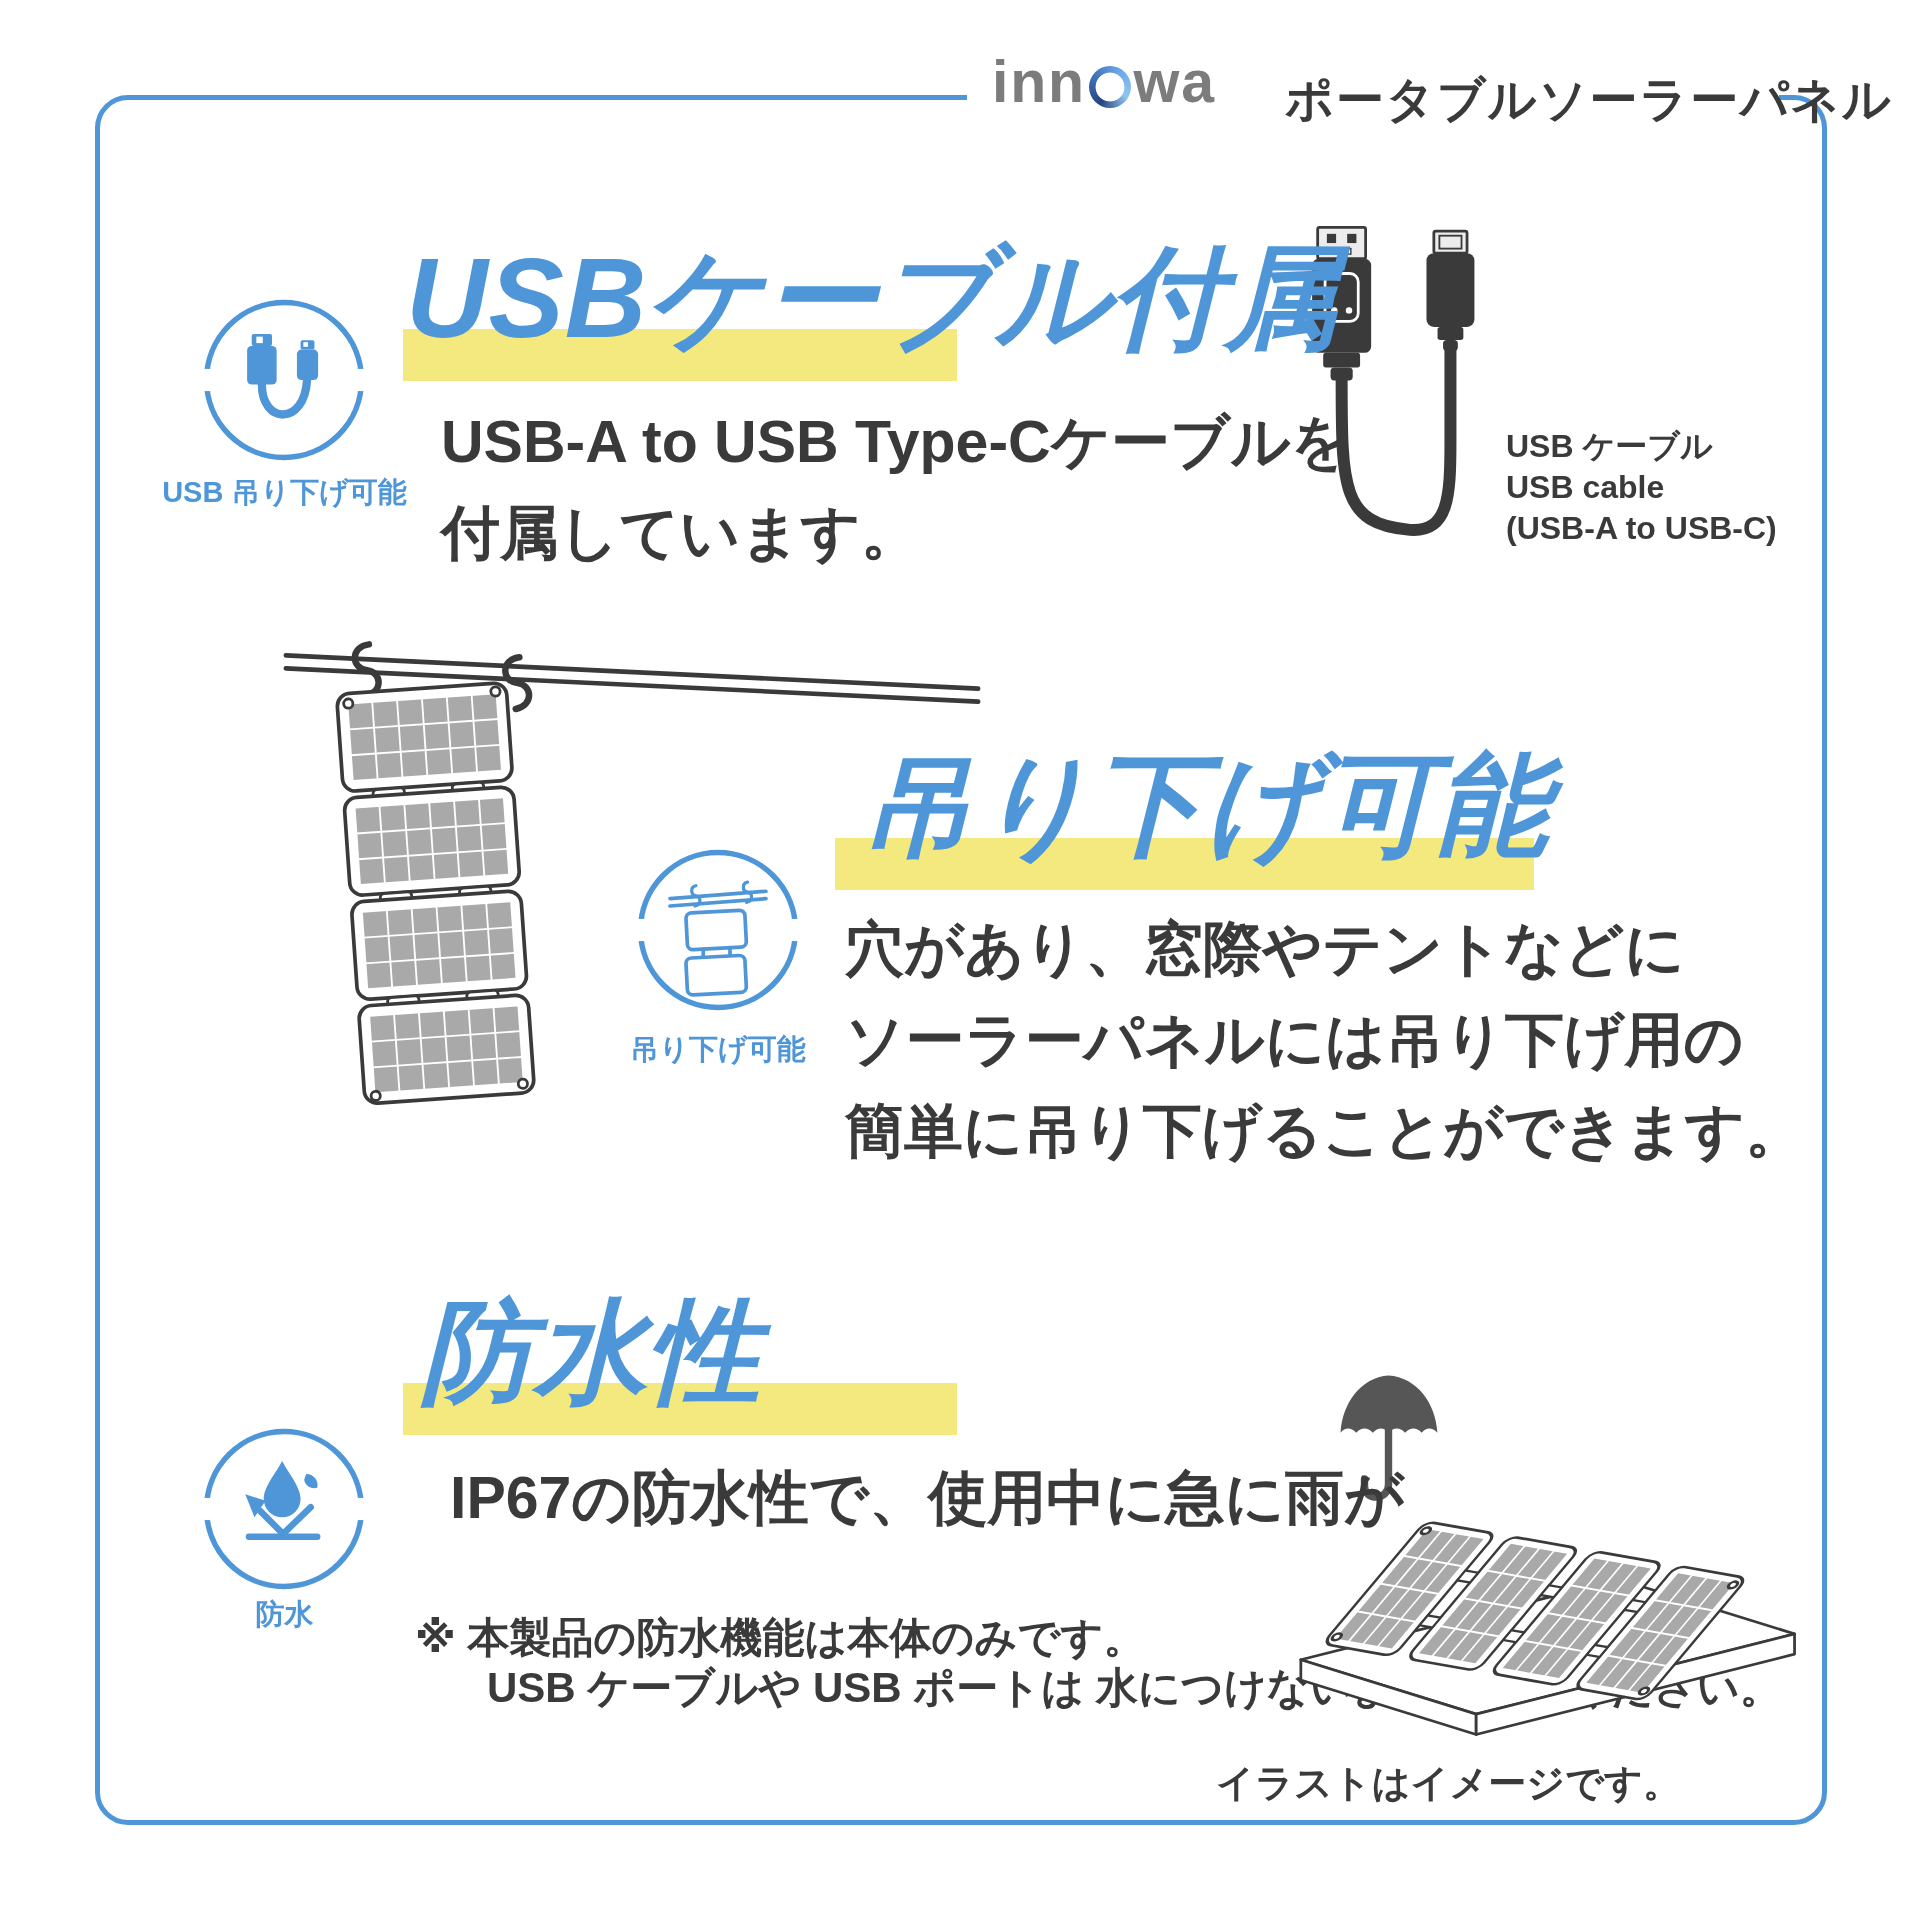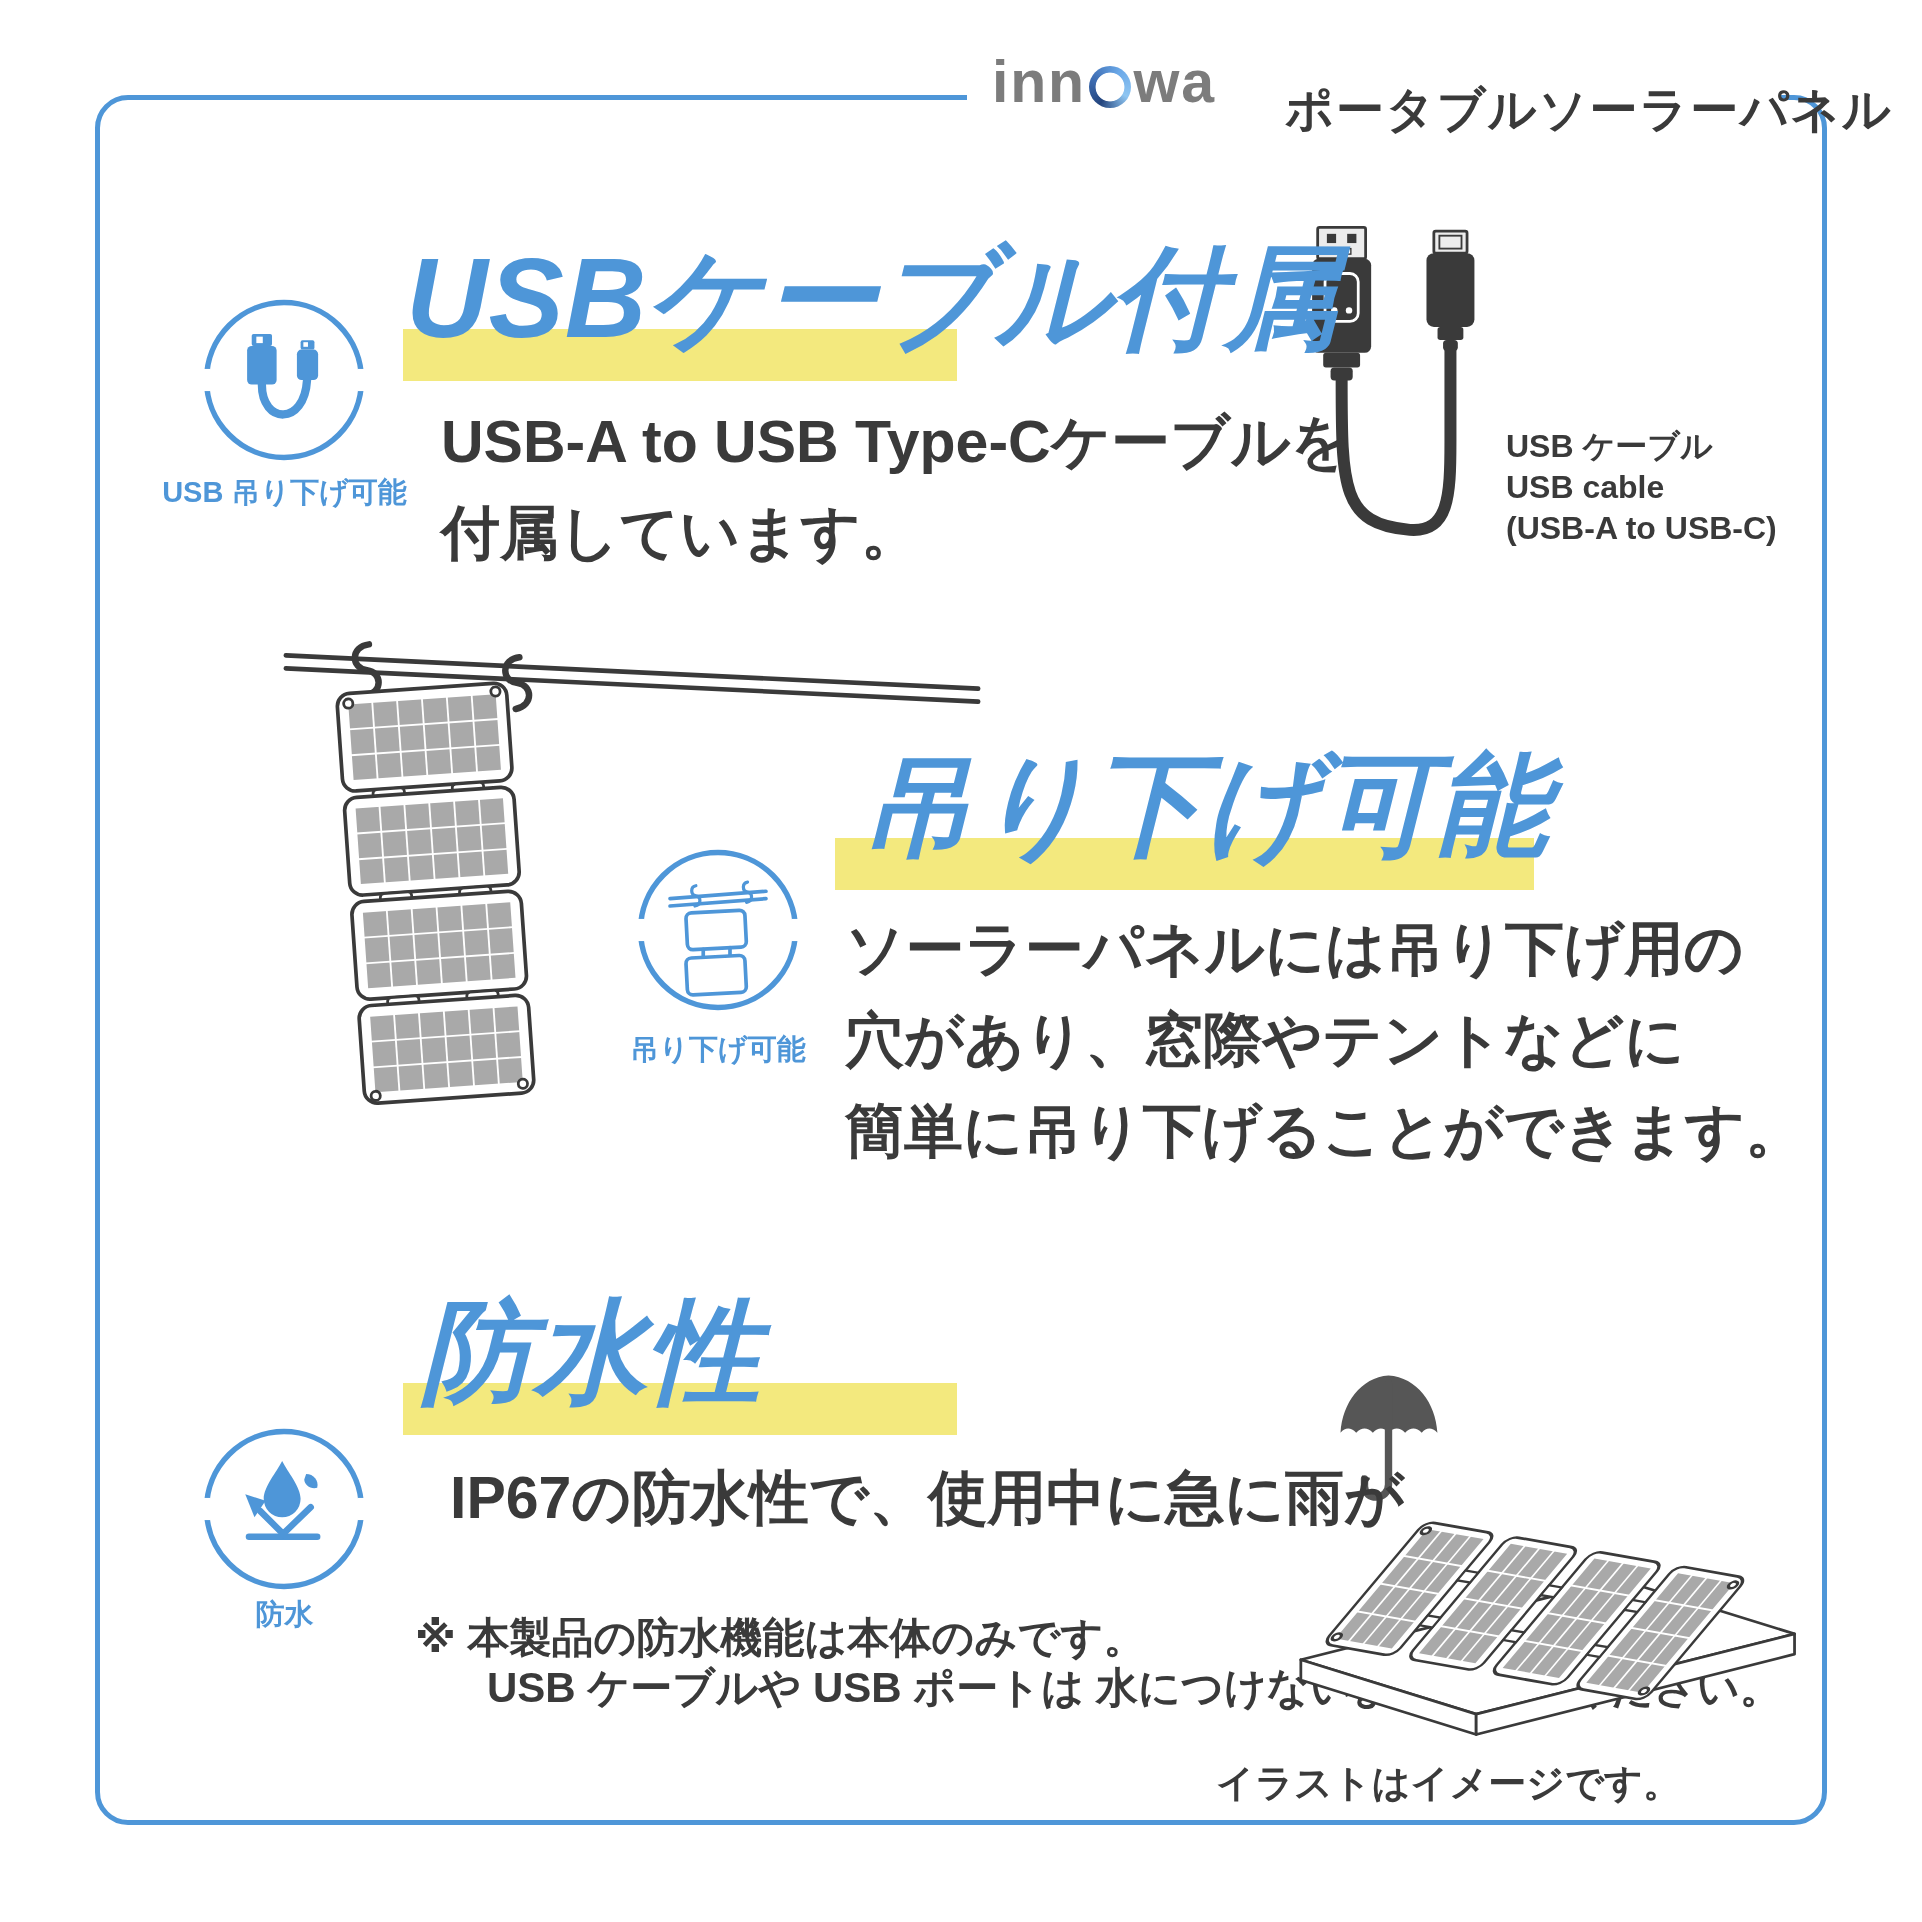--- a/index.html
+++ b/index.html
@@ -24,21 +24,21 @@
     border:5.5px solid var(--accent-blue);border-radius:33px;background:transparent;
   }
   .logo-cover{left:967px;top:74px;width:812px;height:46px;background:#fff;}
   .brand{left:992px;top:48px;font-size:59px;font-weight:600;letter-spacing:1.8px;color:var(--logo-gray);display:flex;align-items:center;}
   .logo-o{
     display:inline-block;width:42px;height:42px;border-radius:50%;margin:9.2px 2.8px 0 2.8px;
     background:
       radial-gradient(circle at 50% 50%, #fff 0 14px, rgba(255,255,255,0) 14.8px),
       conic-gradient(from 210deg,#24457e,#3f6fb5,#6aa8e8,#8fc6f2,#24457e);
   }
-  .subtitle{left:1285px;top:78px;font-size:48px;font-weight:600;letter-spacing:1.8px;color:var(--text-dark);}
+  .subtitle{left:1285px;top:68px;font-size:48px;font-weight:600;letter-spacing:1.8px;color:var(--text-dark);}
   .hl{background:var(--highlight-yellow);z-index:1;}
   .sec-title{font-size:113px;font-weight:700;color:var(--accent-blue);z-index:2;line-height:1.2;letter-spacing:0.9px;white-space:nowrap;font-style:italic;}
   .body-text{font-size:59px;font-weight:700;color:var(--text-dark);line-height:91px;z-index:2;white-space:nowrap;}
   .badge{font-size:29px;font-weight:700;color:var(--accent-blue);text-align:center;white-space:nowrap;}
   .caption{font-size:32px;font-weight:600;line-height:41px;color:var(--text-dark);margin-left:40px;}
   .notes{font-size:42px;font-weight:700;color:var(--text-dark);line-height:50px;}
   .notes .note-2{margin-left:72px;}
   .footer-note{font-size:38px;font-weight:600;color:var(--text-dark);text-align:right;}
   sup.ast{font-size:37px;vertical-align:26px;}
   
@@ -193,22 +193,22 @@
   <rect class="icon-line" style="stroke-width:4px" x="56" y="70" width="64" height="40" rx="6" transform="rotate(-3 88 90)"></rect>
   <line class="icon-line" style="stroke-width:4px" x1="74" y1="111" x2="74" y2="119"></line>
   <line class="icon-line" style="stroke-width:4px" x1="103" y1="109" x2="103" y2="117"></line>
   <rect class="icon-line" style="stroke-width:4px" x="56" y="119" width="64" height="40" rx="6" transform="rotate(-3 88 139)"></rect>
 </svg>
 <div class="abs badge" style="left:589px;top:1030px;width:258px;">吊り下げ可能</div>
 
 <div class="abs hl" style="left:835px;top:838px;width:699px;height:52px;"></div>
 <div class="abs sec-title" style="left:861px;top:738px;">吊り下げ可能</div>
 <div class="abs body-text" style="left:845px;top:904px;">
+  <div>穴があり、窓際やテントなどに</div>
   <div>ソーラーパネルには吊り下げ用の</div>
-  <div>穴があり、窓際やテントなどに</div>
   <div>簡単に吊り下げることができます。</div>
 </div>
 
 <div class="abs hl" style="left:403px;top:1383px;width:554px;height:52px;"></div>
 <div class="abs sec-title" style="left:420px;top:1285px;">防水性</div>
 
 <svg class="abs" style="left:201px;top:1426px;" width="166" height="166" viewBox="0 0 180 180">
   <circle class="icon-ring" cx="90" cy="90" r="84"></circle>
   <rect x="0" y="78" width="10" height="24" fill="#fff"></rect>
   <rect x="170" y="78" width="10" height="24" fill="#fff"></rect>

